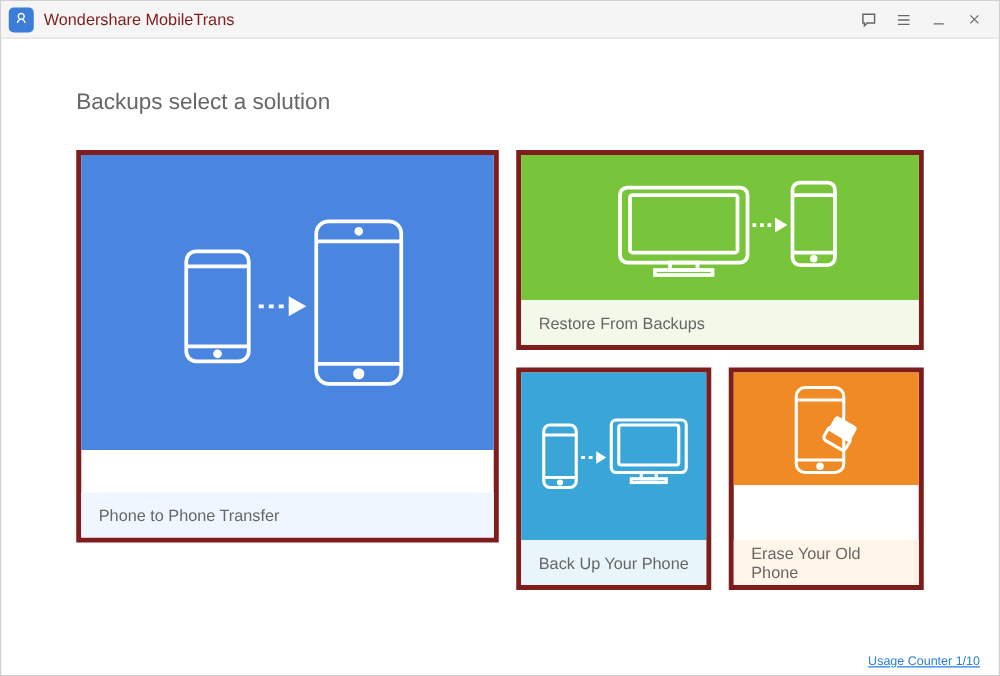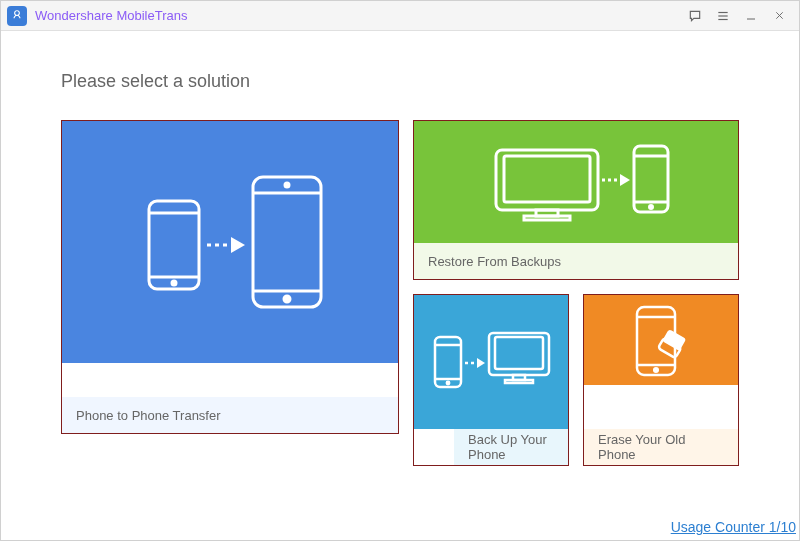--- a/index.html
+++ b/index.html
@@ -24,21 +24,21 @@
   background: #3b7dd8;
   border-radius: 4px;
   display: flex;
   align-items: center;
   justify-content: center;
   margin-right: 8px;
 }
 .logo svg { width: 14px; height: 14px; fill: #fff; }
 .title {
   font-size: 13px;
-  color: #8b5cf6;
+  color: #7f1d1d;
   flex: 1;
 }
 .winctl {
   width: 28px; height: 22px;
   display: flex; align-items: center; justify-content: center;
   color: #666; cursor: pointer;
   font-size: 14px;
 }
 .content {
   padding: 40px 60px 10px 60px;
@@ -50,21 +50,21 @@
   margin-bottom: 28px;
 }
 .grid {
   display: grid;
   grid-template-columns: 338px 1fr;
   grid-template-rows: 160px 140px;
   gap: 14px;
   height: 314px;
 }
 .tile {
-  border: 1px solid #7f1d1d;
+  border: 4px solid #7f1d1d;
   display: flex;
   flex-direction: column;
   cursor: pointer;
 }
 .tile-big { grid-row: 1 / span 2; gap: 34px; }
 .tile-upper {
   flex: 1;
   display: flex;
   align-items: center;
   justify-content: center;
@@ -72,34 +72,34 @@
 .tile-label {
   height: 36px;
   padding: 0 14px;
   display: flex;
   align-items: center;
   font-size: 13px;
   color: #666;
 }
 .c-blue  { background: #4a85e0; } .l-blue  { background: #f0f6ff; }
 .c-green { background: #78c43a; } .l-green { background: #f2f9e8; }
-.c-cyan  { background: #3aa6d8; } .l-cyan  { background: #e8f6fc; margin-left: 40px; }
+.c-cyan  { background: #3aa6d8; } .l-cyan  { background: #e8f6fc; }
 .c-orange{ background: #f08a24; } .l-orange{ background: #fff5e8; margin-top: 44px; }
 .tile-upper svg { stroke: #fff; fill: none; }
 .tile-right-col {
   display: grid;
   grid-template-columns: 1fr 1fr;
   grid-template-rows: 1fr;
   gap: 14px;
 }
 .footer {
   position: absolute;
   bottom: 6px;
-  right: 4px;
-  font-size: 14px;
+  right: 16px;
+  font-size: 10px;
   margin-top: 23px;
 }
 .footer a { color: #2c7fd1; text-decoration: underline; cursor: pointer; }
 </style>
 </head>
 <body>
 
 <div class="titlebar">
   <div class="logo">
     <svg viewBox="0 0 24 24">
@@ -126,21 +126,21 @@
   </div>
   <div class="winctl">
     <svg width="11" height="11" viewBox="0 0 24 24" stroke="#666" stroke-width="2">
         <line x1="5" y1="5" x2="19" y2="19"></line>
         <line x1="19" y1="5" x2="5" y2="19"></line>
       </svg>
   </div>
 </div>
 
 <div class="content">
-  <div class="heading">Please select a solution</div>
+  <div class="heading">Backups select a solution</div>
 
   <div class="grid">
 
     <div class="tile tile-big">
       <div class="tile-upper c-blue">
         <svg width="210" height="170" viewBox="0 0 210 170" stroke-width="3">
           <rect x="24" y="44" width="50" height="88" rx="8"></rect>
           <line x1="24" y1="56" x2="74" y2="56"></line>
           <line x1="24" y1="120" x2="74" y2="120"></line>
           <circle cx="49" cy="126" r="2" fill="#fff"></circle>

